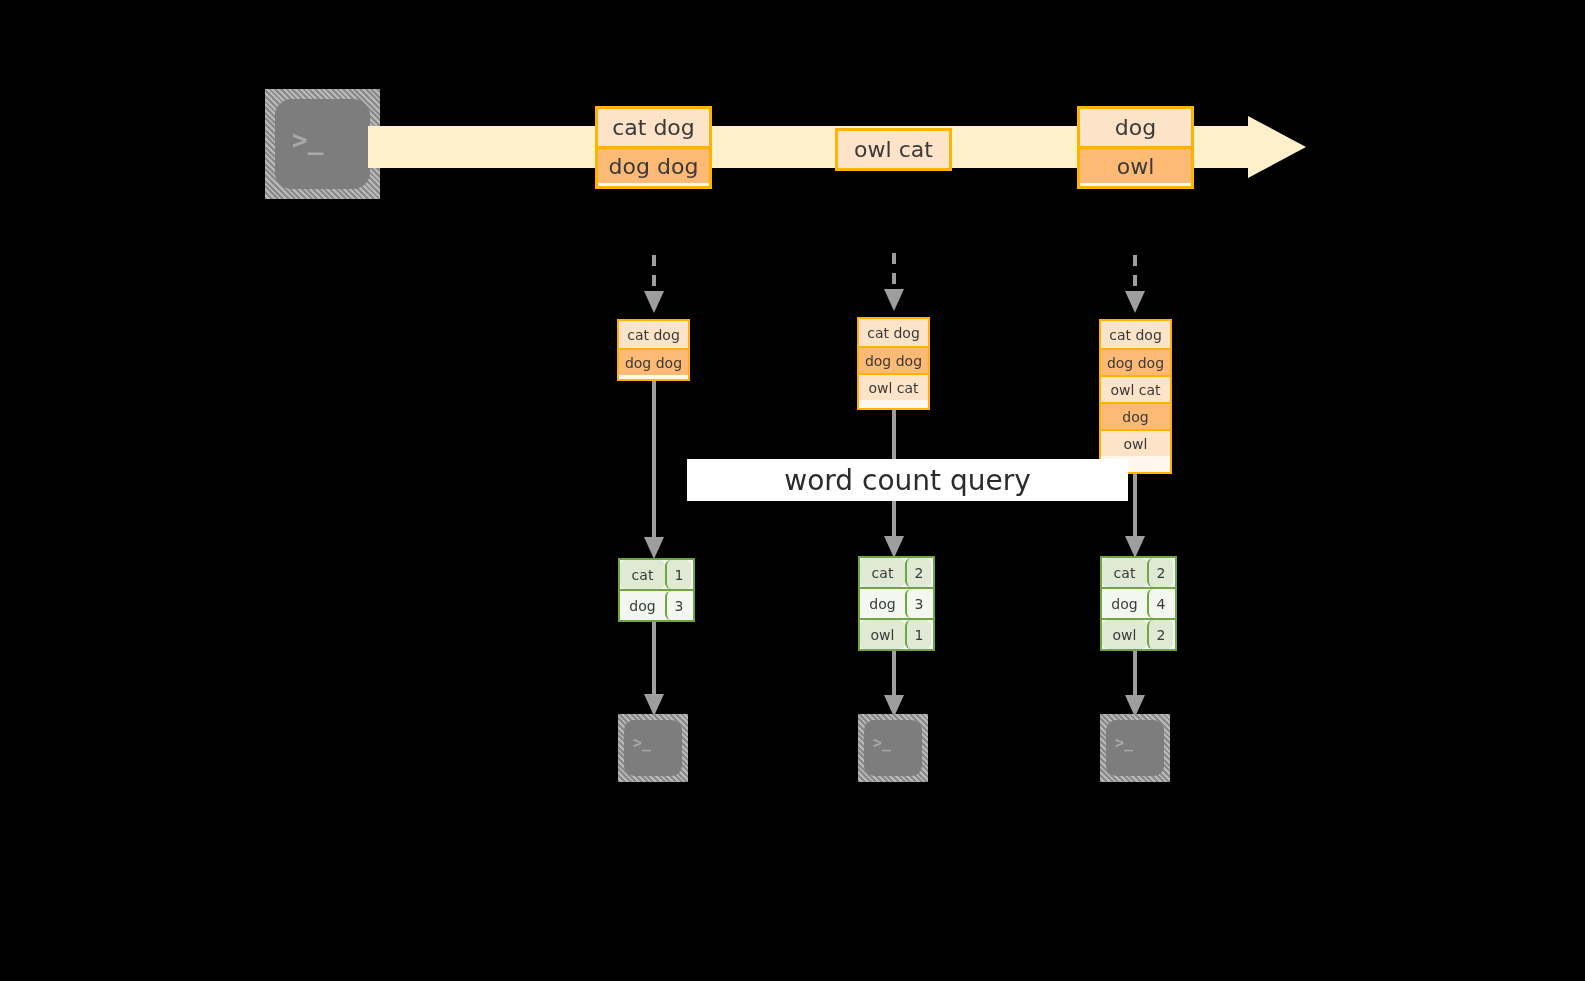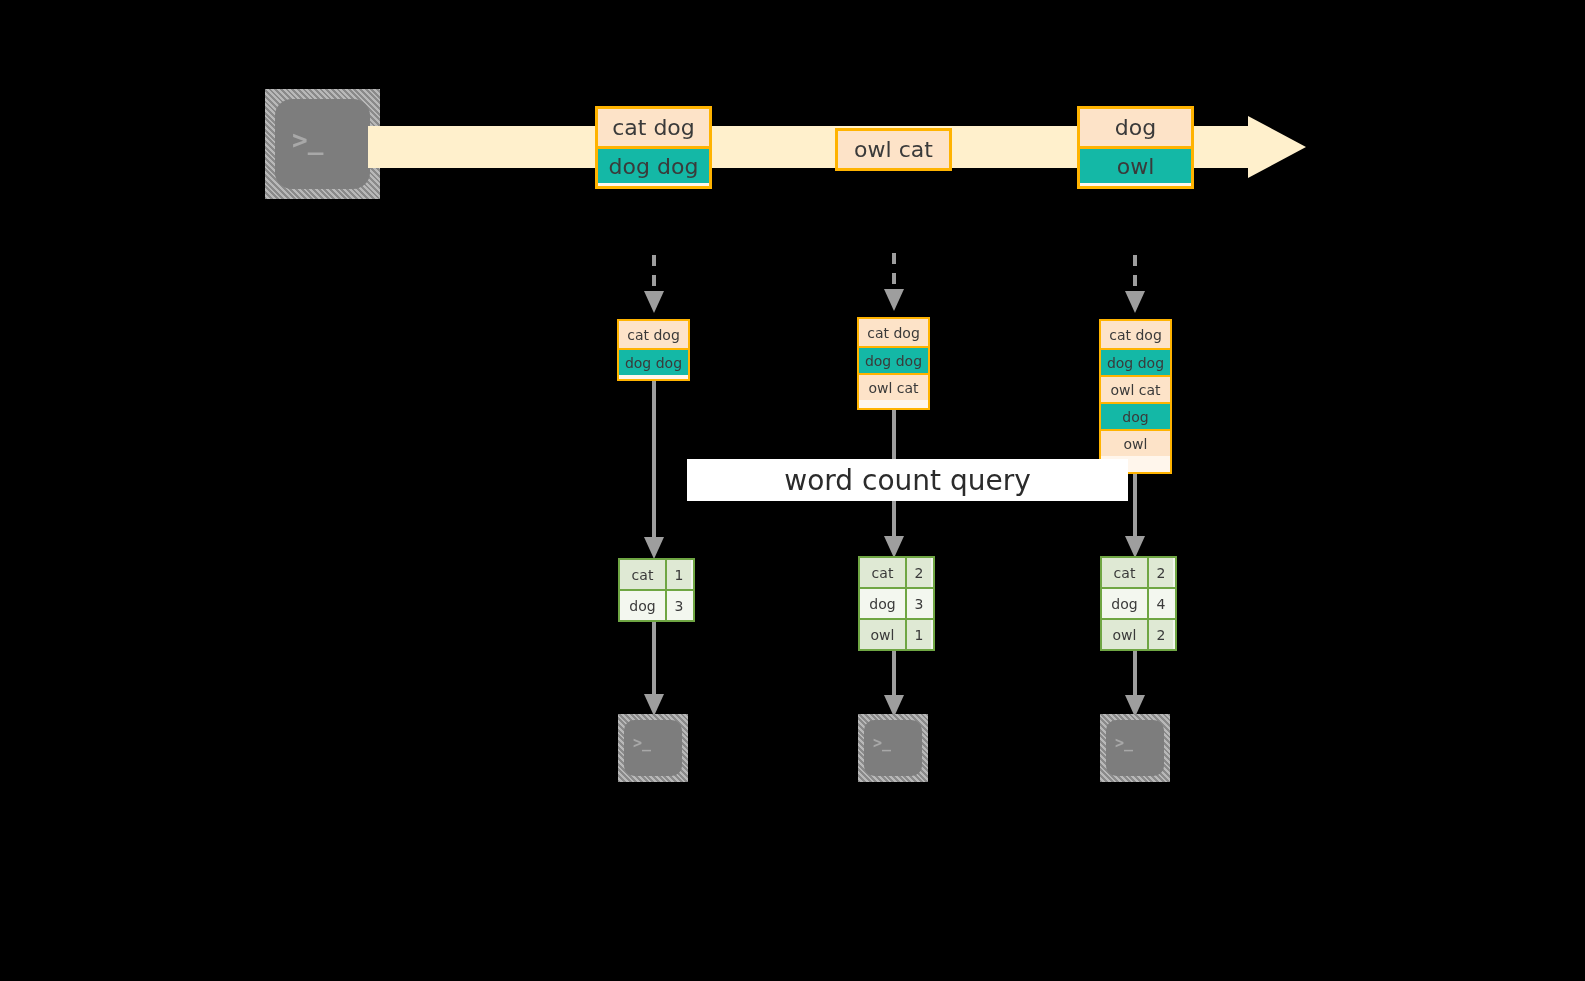--- a/index.html
+++ b/index.html
@@ -63,21 +63,21 @@
   }
   .ebox .row {
     box-sizing: border-box;
     display: flex;
     align-items: center;
     justify-content: center;
     color: #3a3a3a;
     white-space: nowrap;
   }
   .ebox .row.dark  { background: #FDE3C8; }
-  .ebox .row.light { background: #14b8a6; }
+  .ebox .row.light { background: #fdba74; }
   .ebox .row + .row { border-top: 3px solid #FFB300; }
 
   
   .ebox.big .row { height: 37px; font-size: 22px; }
   
   .ebox.sm { border-width: 2px; }
   .ebox.sm .row { height: 27px; font-size: 14px; }
   .ebox.sm .row + .row { border-top: 2px solid #FFB300; }
 
   
@@ -92,20 +92,21 @@
     height: 29px;
   }
   .gbox .grow + .grow { border-top: 2px solid #6FA643; }
   .gbox .gcell {
     box-sizing: border-box;
     display: flex;
     align-items: center;
     justify-content: center;
     font-size: 14px;
     color: #3a3a3a;
+    border-radius: 6px;
   }
   .gbox .gcell.key { width: 45px; }
   .gbox .gcell.val { width: 26px; border-left: 2px solid #6FA643; }
   .gbox .grow.dark  .gcell { background: #DFE9D4; }
   .gbox .grow.light .gcell { background: #F3F7EF; }
 
   
   .conn {
     position: absolute;
   }

